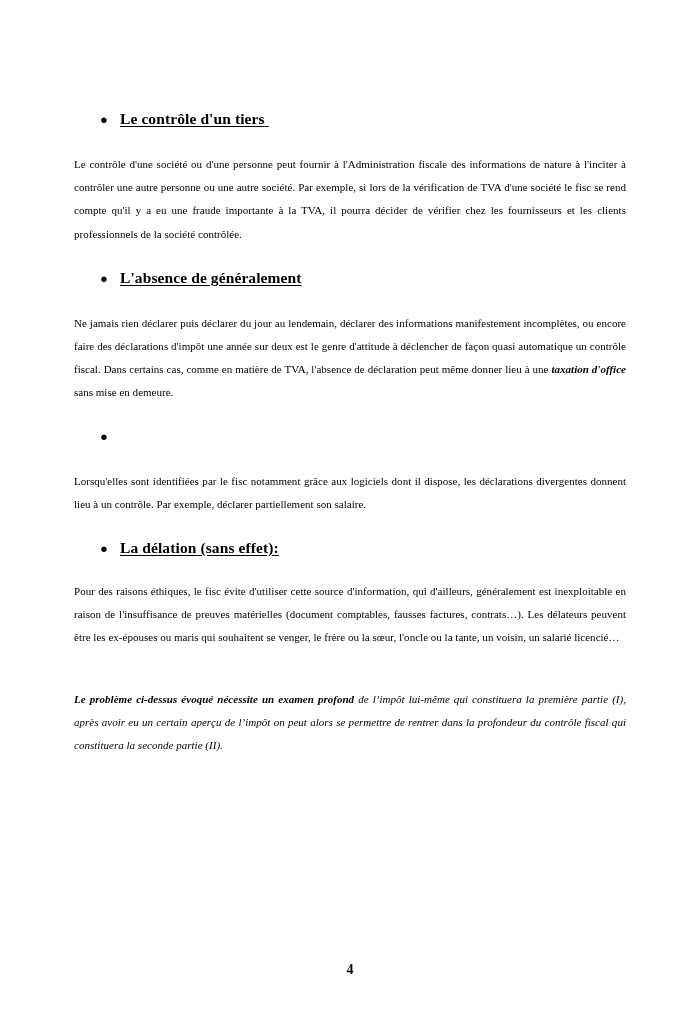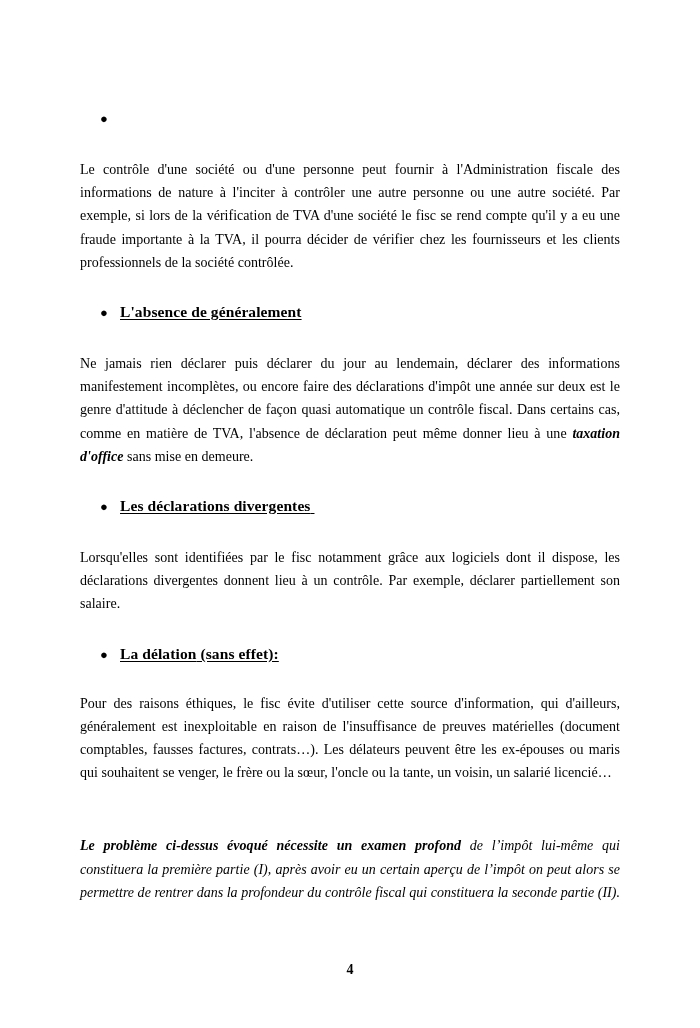--- a/index.html
+++ b/index.html
@@ -52,23 +52,23 @@
     text-decoration: underline;
     text-underline-offset: 2px;
     letter-spacing: 0.1px;
   }
   .heading .htext .reg {
     font-weight: bold;
   }
 
   
   p.body {
-    margin: 8px;
+    margin: 2px;
     padding: 0;
-    font-size: 14px;
+    font-size: 11px;
     line-height: 23.2px;
     text-align: justify;
     text-justify: inter-word;
     letter-spacing: 0.02px;
   }
   p.body.lastline-natural {
     text-align-last: left;
   }
 
   .sp-head-to-para { height: 20px; }
@@ -94,38 +94,38 @@
 </style>
 </head>
 <body>
 
 <div class="page">
 
   <div class="content">
 
     <div class="heading">
       <span class="bullet">●</span>
+      <span class="htext"><span>Le contrôle d'un tiers</span><span class="reg"></span>&nbsp;</span>
     </div>
     <div class="sp-head-to-para"></div>
     <p class="body lastline-natural"><span>Le contrôle d'une société ou d'une personne peut fournir à l'Administration fiscale des informations de nature à l'inciter à contrôler une autre personne ou une autre société. Par exemple, si lors de la  vérification de TVA d'une société le fisc se rend compte qu'il y a eu une fraude importante à la TVA, il pourra décider de vérifier  chez les fournisseurs et les clients professionnels de la société  contrôlée.</span></p>
 
     <div class="sp-para-to-head"></div>
 
     <div class="heading">
       <span class="bullet">●</span>
       <span class="htext"><span>L'absence de généralement</span><span class="reg"></span></span>
     </div>
     <div class="sp-head-to-para"></div>
     <p class="body lastline-natural"><span>Ne jamais rien déclarer puis déclarer du jour au lendemain, déclarer des informations manifestement incomplètes, ou encore faire des déclarations d'impôt une année sur deux est le genre d'attitude à déclencher de façon quasi automatique un contrôle fiscal. Dans certains cas, comme en matière de TVA, l'absence de déclaration peut même donner lieu à une </span><b>taxation d'office</b><span> sans mise en demeure.</span></p>
 
     <div class="sp-para-to-head"></div>
 
     <div class="heading">
       <span class="bullet">●</span>
-      <span class="htext"><span>Les déclarations divergentes</span><span class="reg"></span>&nbsp;</span>
     </div>
     <div class="sp-head-to-para"></div>
     <p class="body lastline-natural"><span>Lorsqu'elles sont identifiées par le fisc notamment grâce aux logiciels dont il dispose, les déclarations divergentes donnent lieu à un contrôle. Par exemple, déclarer partiellement son salaire.</span></p>
 
     <div class="sp-para-to-head"></div>
 
     <div class="heading">
       <span class="bullet">●</span>
       <span class="htext"><span>La délation</span><span class="reg"> (sans effet):</span></span>
     </div>

